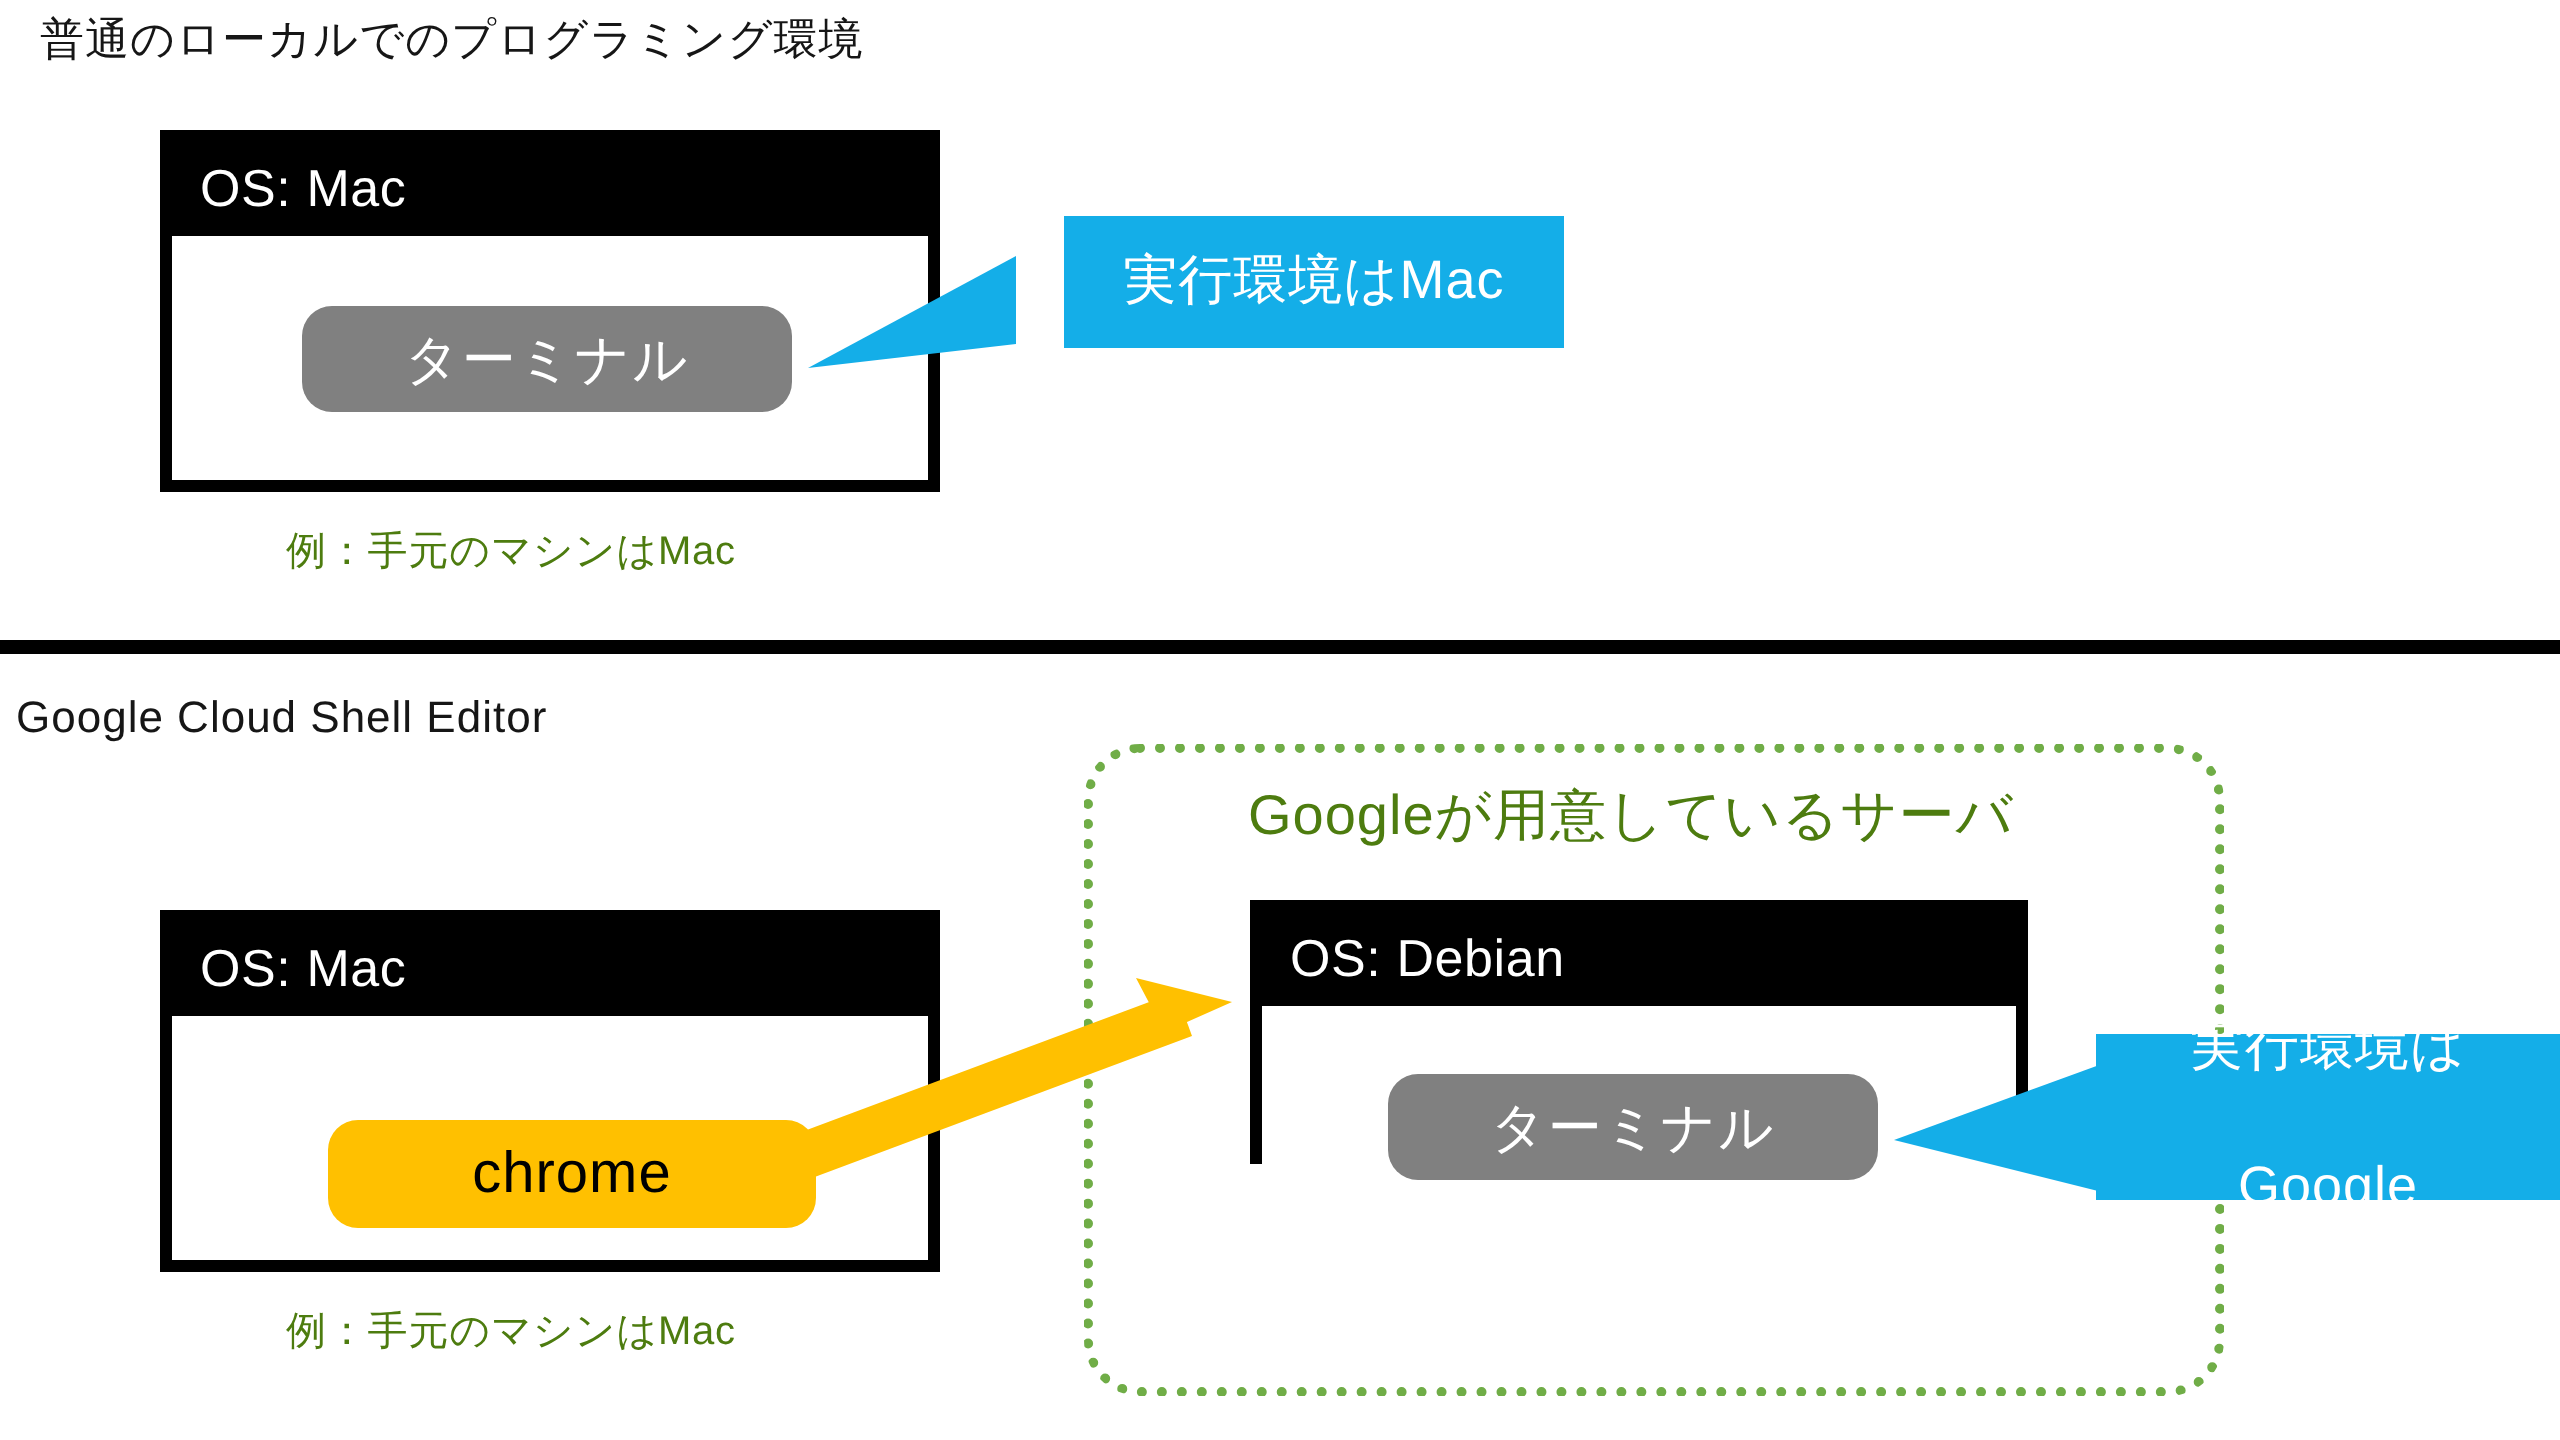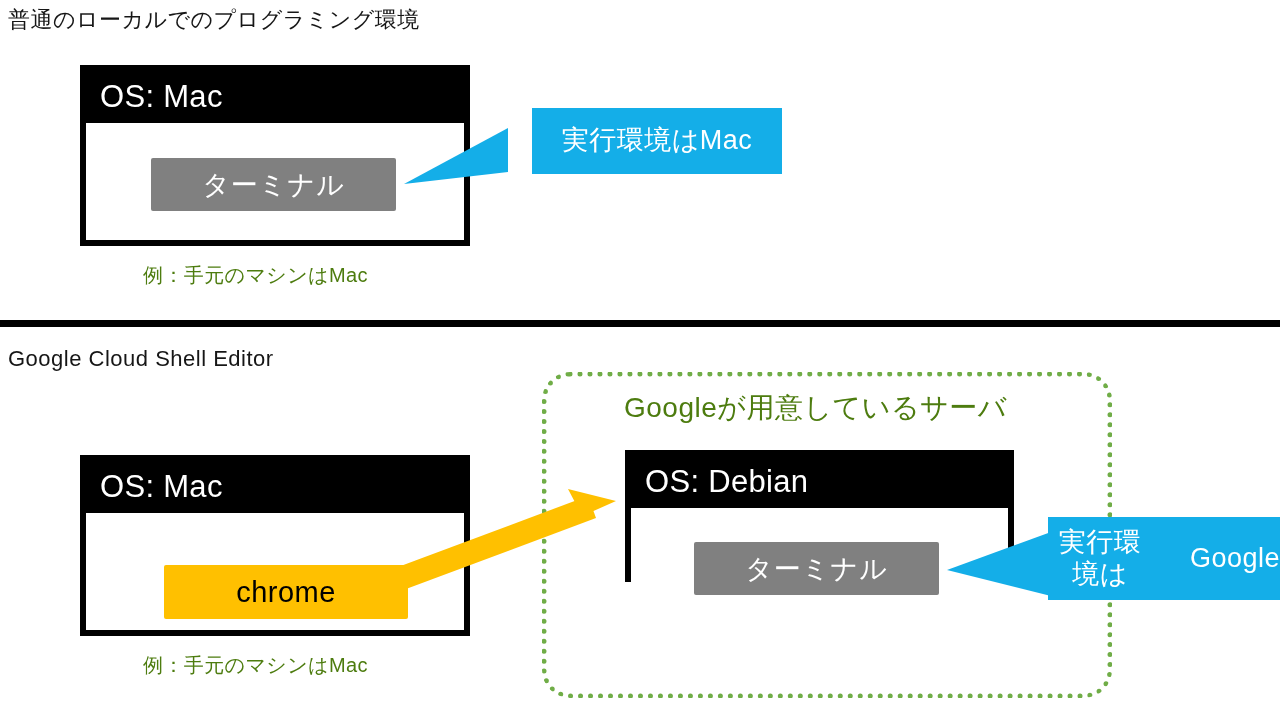--- a/index.html
+++ b/index.html
@@ -29,38 +29,38 @@
 
   
   .os-box {
     border: 6px solid #000000;
     background: #ffffff;
     box-sizing: border-box;
   }
   .os-box-header {
     background: #000000;
     color: #ffffff;
-    font-size: 31px;
+    font-size: 26px;
     line-height: 1;
     padding: 10px 0 11px 14px;
     white-space: nowrap;
     letter-spacing: 0.3px;
   }
   .os-box-body {
     position: relative;
     background: #ffffff;
   }
 
   
   .pill {
     position: absolute;
     display: flex;
     align-items: center;
     justify-content: center;
-    border-radius: 2px;
+    border-radius: 15px;
     box-sizing: border-box;
     white-space: nowrap;
   }
   .pill-terminal {
     background: #808080;
     color: #ffffff;
     font-size: 27px;
     letter-spacing: 1px;
   }
   .pill-chrome {
@@ -122,21 +122,21 @@
     left: 0;
     top: 0;
     width: 1280px;
     height: 720px;
     pointer-events: none;
   }
 </style>
 </head>
 <body>
 
-<div class="abs section-title" style="left:8px; top:8px;">普通のローカルでのプログラミング環境</div>
+<div class="abs section-title" style="left:20px; top:8px;">普通のローカルでのプログラミング環境</div>
 
 <div class="abs os-box" style="left:80px; top:65px; width:390px; height:181px;">
   <div class="os-box-header">OS: Mac</div>
   <div class="os-box-body" style="height:113px;">
     <div class="pill pill-terminal" style="left:65px; top:35px; width:245px; height:53px;">ターミナル</div>
   </div>
 </div>
 
 <div class="abs caption" style="left:143px; top:262px;">例：手元のマシンはMac</div>
 
@@ -174,16 +174,16 @@
   <div class="os-box-header">OS: Debian</div>
   <div class="os-box-body" style="height:114px;">
     <div class="pill pill-terminal" style="left:63px; top:34px; width:245px; height:53px;">ターミナル</div>
   </div>
 </div>
 
 <svg class="overlay">
   <polygon points="1051,532 1051,596 947,570" fill="#14AEE8"></polygon>
 </svg>
 
-<div class="abs callout callout-2" style="left:1048px; top:517px; width:232px; height:83px; gap:38px;">
+<div class="abs callout callout-2" style="left:1048px; top:517px; width:232px; height:83px; flex-direction:column;gap:38px;">
   <span>実行環境は</span>
   <span>Google</span>
 </div>
 
 </body></html>

